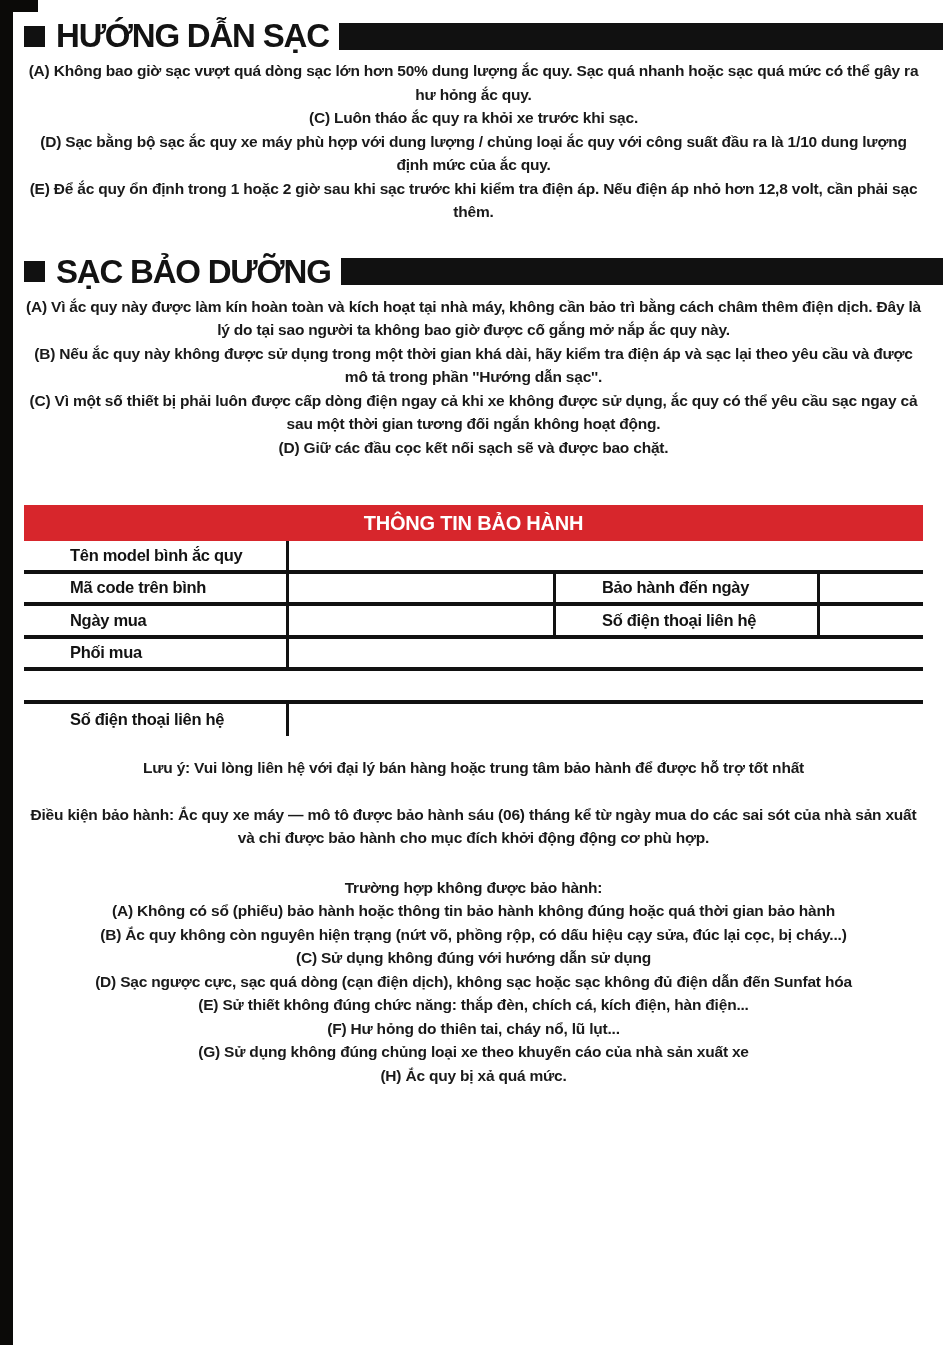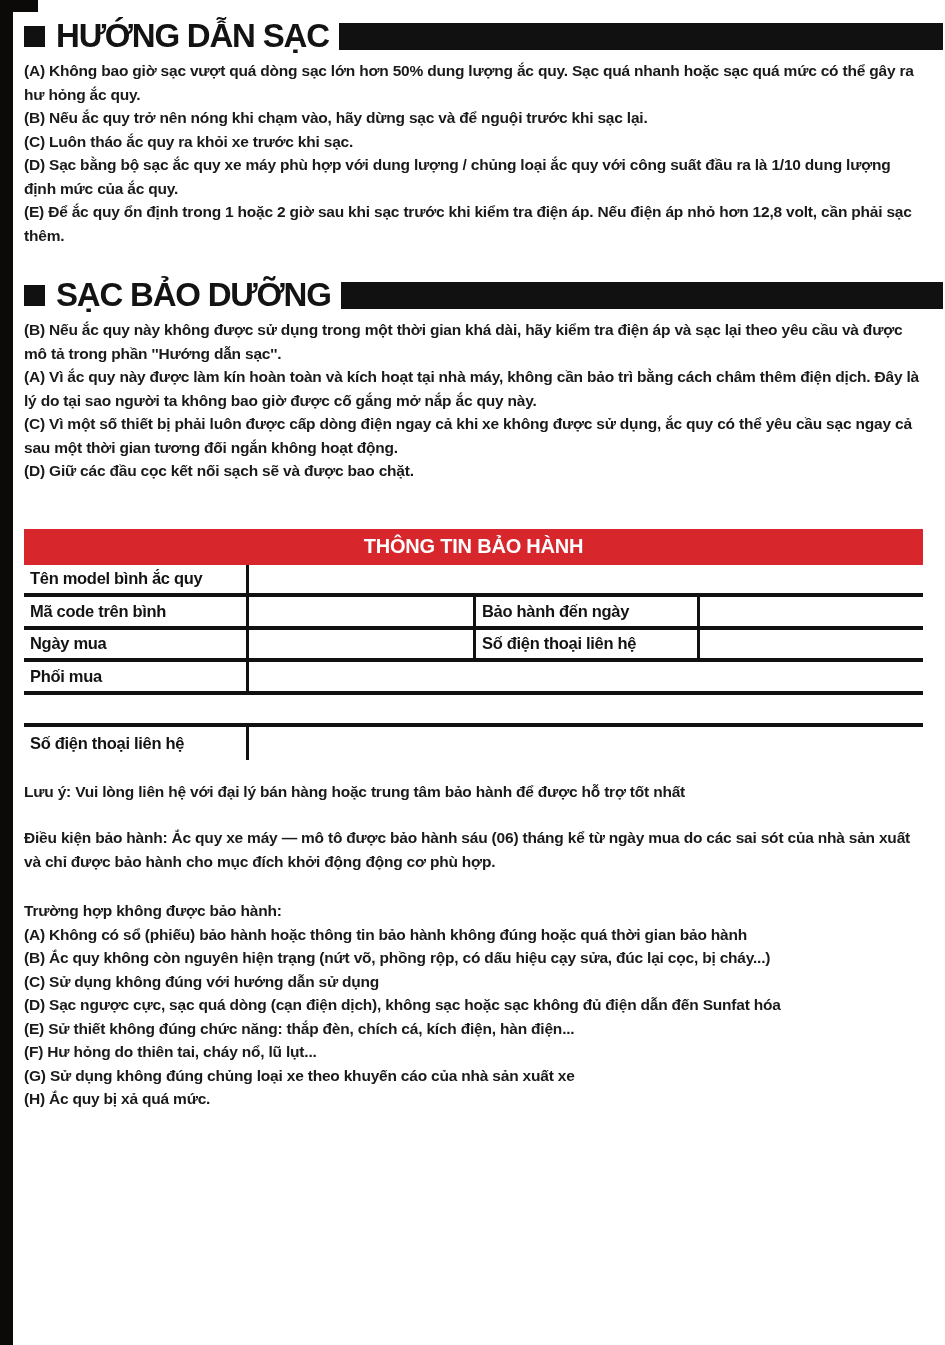--- a/index.html
+++ b/index.html
@@ -19,20 +19,21 @@
     background:#0b0a08;
   }
   .corner-block {
     position:absolute; left:0; top:0;
     width:38px; height:12px;
     background:#0b0a08;
   }
   .content {
     position:relative;
     padding:18px 22px 0 24px;
+    text-align:center;
   }
   
   .section-heading {
     display:flex; align-items:center;
     height:36px;
     margin-bottom:5px;
   }
   .marker {
     width:21px; height:21px;
     background:#111111;
@@ -79,20 +80,21 @@
   .trow {
     display:flex;
     height:32.5px;
     border-bottom:4px solid #111111;
   }
   .trow.last { border-bottom:none; }
   .cell {
     display:flex; align-items:center;
     font-size:16.5px; font-weight:bold; letter-spacing:-0.3px;
     padding-left:6px;
+    margin-left:40px;
   }
   .c-label1 { width:225px; border-right:3px solid #111111; }
   .c-value1 { width:227px; border-right:3px solid #111111; }
   .c-label2 { width:224px; border-right:3px solid #111111; }
   .c-rest   { flex:1 1 auto; }
   
   .note-text { margin-top:20px; }
   .cond-text { margin-top:23px; }
   .excl-title { margin-top:26px; }
 </style>
@@ -105,35 +107,34 @@
 
   <div class="content">
 
     <div class="section-heading">
       <span class="marker"></span>
       <span class="section-title">HƯỚNG DẪN SẠC</span>
       <span class="heading-bar"></span>
     </div>
     <div class="section-body">
       <p class="para">(A) Không bao giờ sạc vượt quá dòng sạc lớn hơn 50% dung lượng ắc quy. Sạc quá nhanh hoặc sạc quá mức có thể gây ra hư hỏng ắc quy.</p>
-      <p class="para">(B) Nếu ắc quy trở nên nóng khi chạm vào, hãy dừng sạc và để nguội trước khi sạc lại.</p>
       <p class="para">(C) Luôn tháo ắc quy ra khỏi xe trước khi sạc.</p>
       <p class="para">(D) Sạc bằng bộ sạc ắc quy xe máy phù hợp với dung lượng / chủng loại ắc quy với công suất đầu ra là 1/10 dung lượng định mức của ắc quy.</p>
       <p class="para">(E) Để ắc quy ổn định trong 1 hoặc 2 giờ sau khi sạc trước khi kiểm tra điện áp. Nếu điện áp nhỏ hơn 12,8 volt, cần phải sạc thêm.</p>
     </div>
 
     <div class="h2-wrap">
       <div class="section-heading">
         <span class="marker"></span>
         <span class="section-title">SẠC BẢO DƯỠNG</span>
         <span class="heading-bar"></span>
       </div>
       <div class="section-body">
+        <p class="para">(A) Vì ắc quy này được làm kín hoàn toàn và kích hoạt tại nhà máy, không cần bảo trì bằng cách châm thêm điện dịch.  Đây là lý do tại sao người ta không bao giờ được cố gắng mở nắp ắc quy này.</p>
         <p class="para">(B) Nếu ắc quy này không được sử dụng trong một thời gian khá dài, hãy kiểm tra điện áp và sạc lại theo yêu cầu và được mô tả trong phần ''Hướng dẫn sạc''.</p>
-        <p class="para">(A) Vì ắc quy này được làm kín hoàn toàn và kích hoạt tại nhà máy, không cần bảo trì bằng cách châm thêm điện dịch.  Đây là lý do tại sao người ta không bao giờ được cố gắng mở nắp ắc quy này.</p>
         <p class="para">(C) Vì một số thiết bị phải luôn được cấp dòng điện ngay cả khi xe không được sử dụng, ắc quy có thể yêu cầu sạc ngay cả sau một thời gian tương đối ngắn không hoạt động.</p>
         <p class="para">(D) Giữ các đầu cọc kết nối sạch sẽ và được bao chặt.</p>
       </div>
     </div>
 
     <div class="warranty-table">
       <div class="table-header" style="background: rgb(215, 38, 44);">
         <span>THÔNG TIN BẢO HÀNH</span>
       </div>
 

